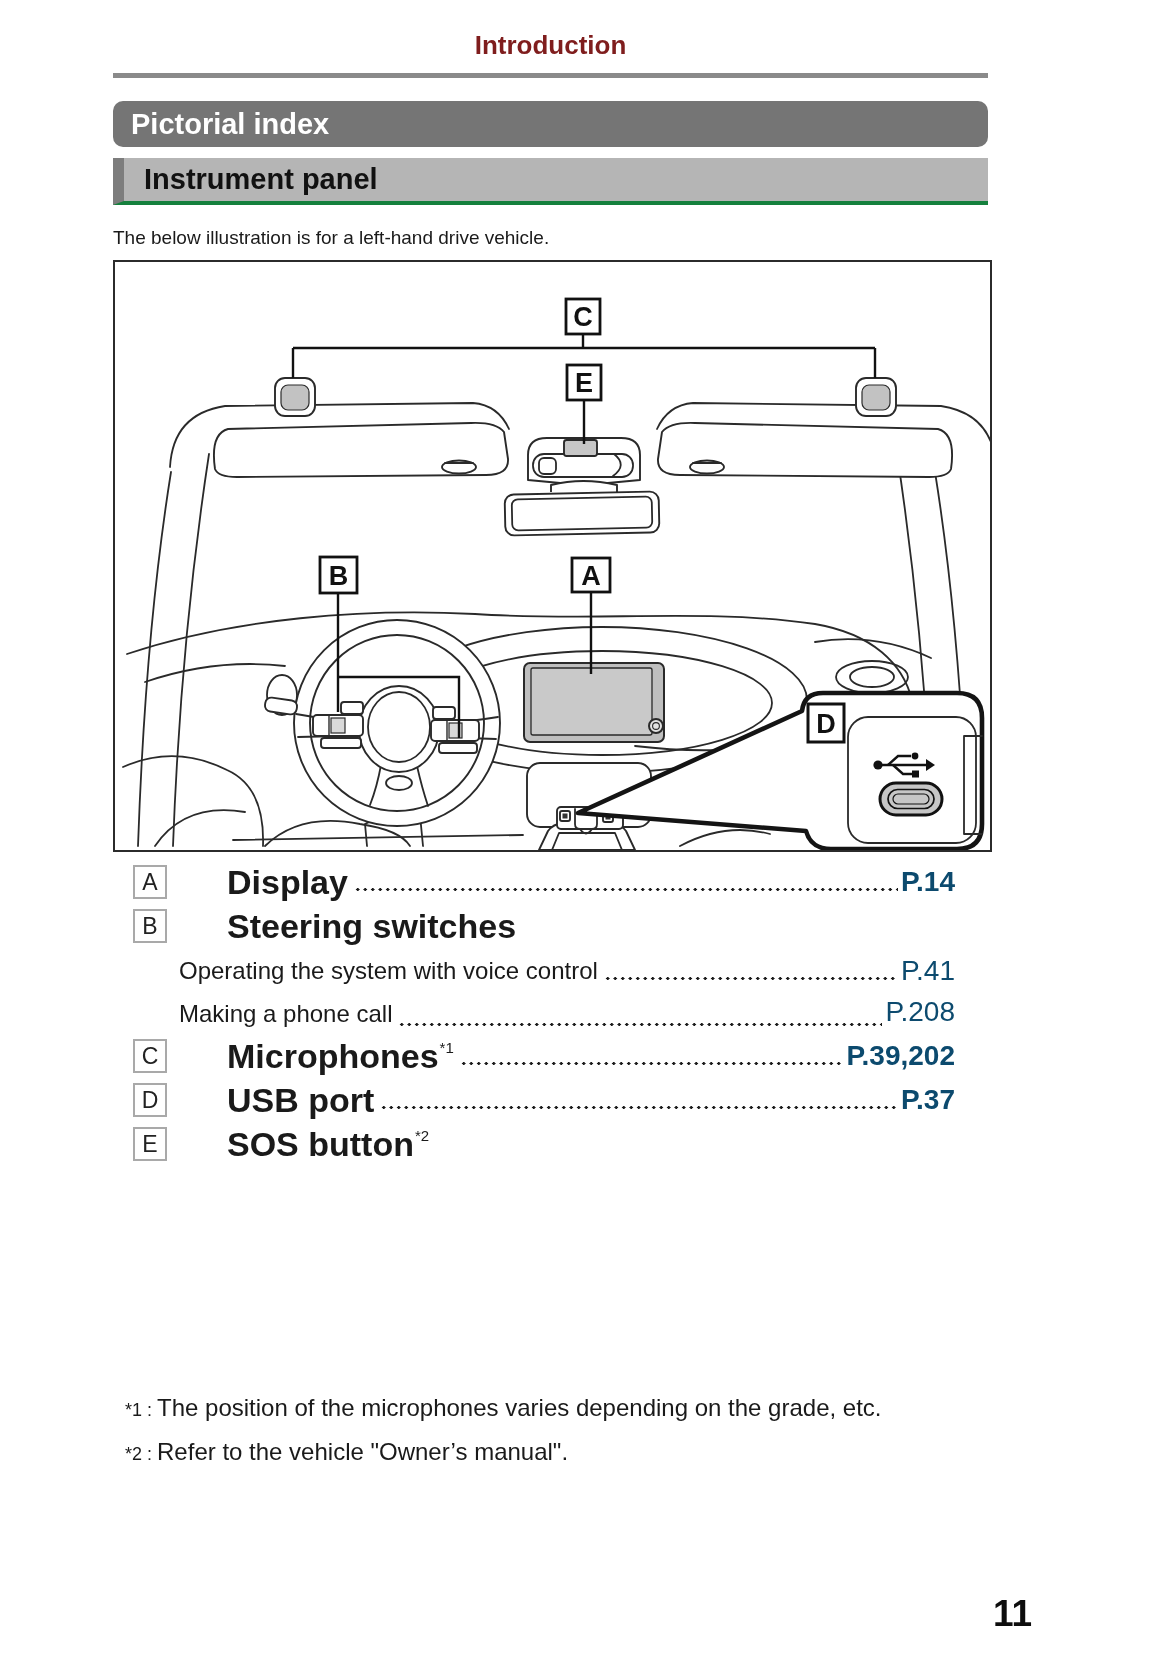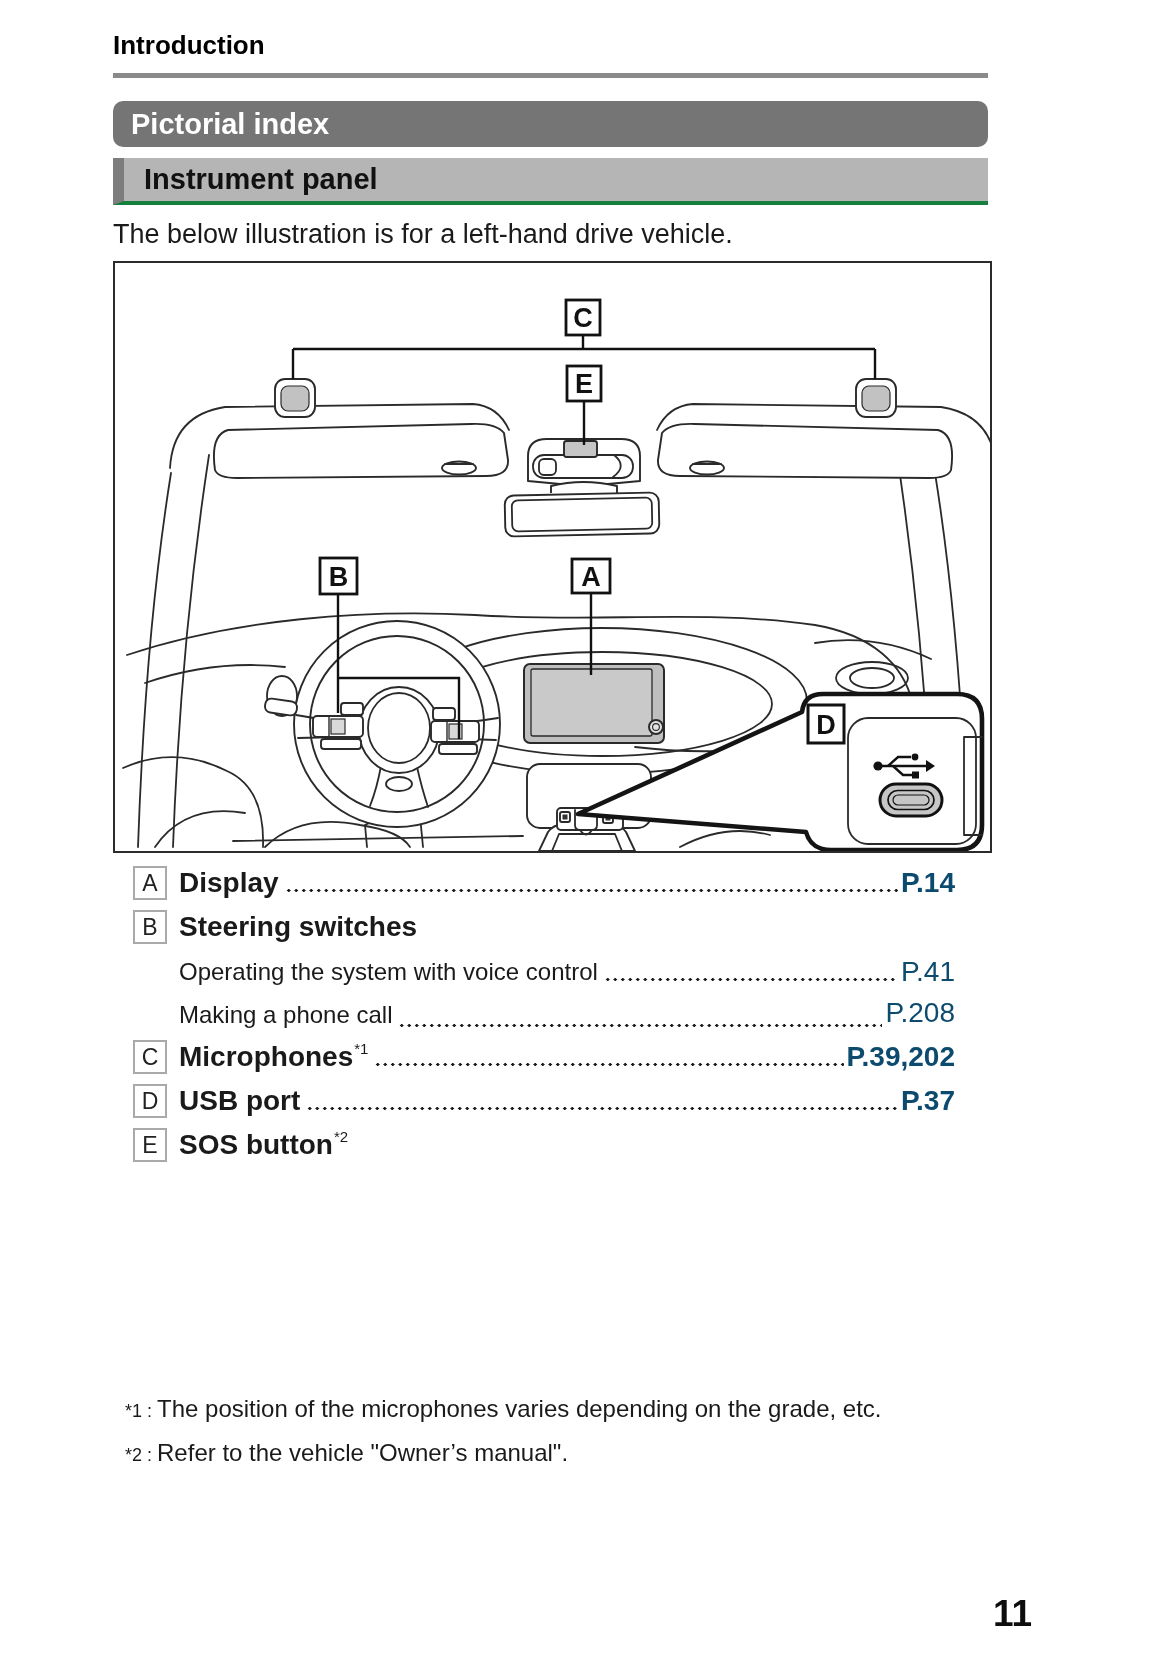--- a/index.html
+++ b/index.html
@@ -7,57 +7,57 @@
     position:relative;
     width:1165px;height:1653px;
     background:#ffffff;
     font-family:"Liberation Sans",sans-serif;
     color:#1a1a1a;
     overflow:hidden;
   }
   .content{margin:0 177px 0 113px;width:875px;}
   .section-header{
     padding-top:30px;
-    text-align:left;
-    font-size:26px;font-weight:bold;color:#000000;
+    text-align:center;
+    font-size:26px;font-weight:bold;color:#7f1d1d;
   }
   .rule{margin-top:12px;height:5px;background:#8a8a8a;}
   .banner-primary{
     margin-top:23px;height:46px;
     background:#757575;
     color:#ffffff;font-size:29px;font-weight:bold;
     line-height:46px;padding-left:18px;box-sizing:border-box;border-radius:10px;
   }
   .banner-secondary{
     margin-top:11px;height:47px;
     background:#b5b5b5;
     border-left:11px solid #7d7d7d;
     border-bottom:4px solid #15803d;
     color:#111;font-size:29px;font-weight:bold;
     line-height:43px;padding-left:20px;box-sizing:border-box;
   }
-  .intro-text{margin-top:14px;font-size:27px;}
+  .intro-text{margin-top:22px;font-size:19px;}
   .figure{
     margin-top:11px;width:875px;height:588px;
     border:2px solid #2b2b2b;box-sizing:content-box;
     background:#fff;
   }
   .figure svg{display:block;}
   
   .index{margin-top:12px;padding-left:20px;padding-right:33px;}
   .row{display:flex;align-items:center;height:36px;margin-bottom:8px;}
   .row.sub{height:34px;margin-bottom:6px;padding-left:46px;}
   .row.pre-main{margin-bottom:10px;}
   .letterbox{
     flex:0 0 auto;width:34px;height:34px;margin-right:12px;
     border:2px solid #a9a9a9;box-sizing:border-box;
     display:flex;align-items:center;justify-content:center;
     font-size:23px;color:#222;background:#fff;
   }
-  .lbl{font-size:28px;font-weight:bold;white-space:nowrap;}
+  .lbl{font-size:34px;font-weight:bold;white-space:nowrap;margin-left:48px;}
   .lbl-sub{font-size:24px;font-weight:normal;white-space:nowrap;}
   .sup{font-size:15px;position:relative;top:-9px;margin-left:1px;}
   .dots{
     flex:1;height:7px;margin:14px 3px 0 6px;
     background-image:radial-gradient(circle,#1c1c1c 1.5px,transparent 1.6px);
     background-size:7.5px 7px;
     background-repeat:repeat-x;
     background-position:left bottom;
   }
   .ref{font-size:28px;color:#0c4a6e;white-space:nowrap;}

